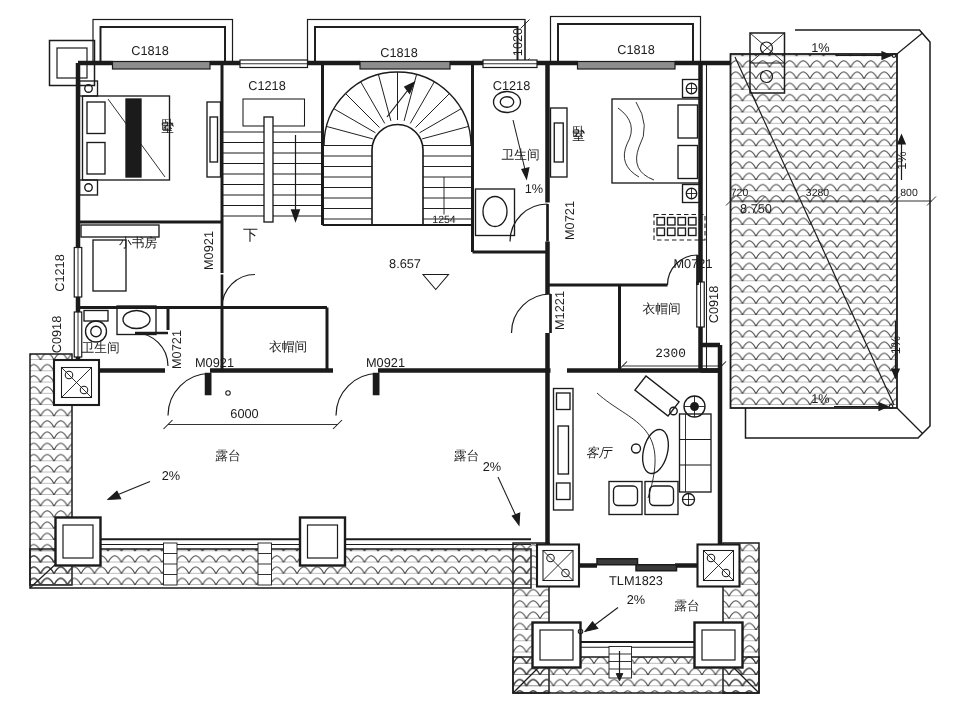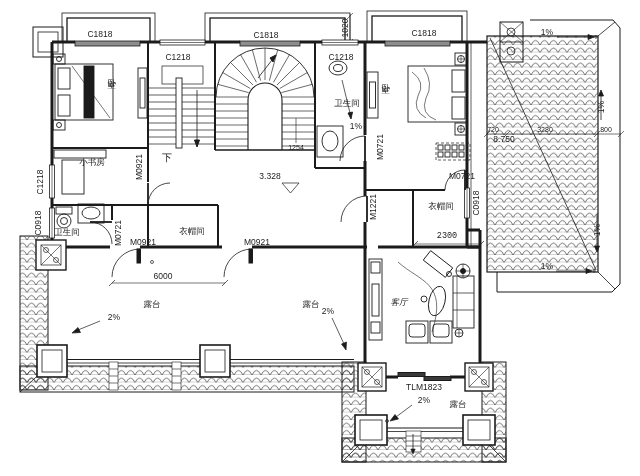--- a/index.html
+++ b/index.html
@@ -416,21 +416,21 @@
 <div class="lbl" style="left:92px;top:162px;">小书房</div>
 <div class="lbl" style="left:67px;top:232px;">卫生间</div>
 <div class="lbl" style="left:347px;top:103px;">卫生间</div>
 <div class="lbl" style="left:192px;top:231px;">衣帽间</div>
 <div class="lbl" style="left:441px;top:206px;">衣帽间</div>
 <div class="lbl" style="left:399px;top:302px;font-style:italic;">客厅</div>
 <div class="lbl" style="left:152px;top:304px;">露台</div>
 <div class="lbl" style="left:311px;top:304px;">露台</div>
 <div class="lbl" style="left:458px;top:404px;">露台</div>
 
-<div class="lbl" style="left:270px;top:176px;">3.328</div>
+<div class="lbl" style="left:270px;top:176px;">8.657</div>
 <div class="lbl" style="left:463px;top:139px;margin-left:41px;">8.750</div>
 
 <div class="lbl" style="left:114px;top:317px;">2%</div>
 <div class="lbl" style="left:328px;top:311px;">2%</div>
 <div class="lbl" style="left:424px;top:400px;">2%</div>
 <div class="lbl" style="left:547px;top:32px;">1%</div>
 <div class="lbl v" style="left:601px;top:107px;">1%</div>
 <div class="lbl v" style="left:597px;top:230px;">1%</div>
 <div class="lbl" style="left:547px;top:266px;">1%</div>
 <div class="lbl" style="left:356px;top:126px;">1%</div>

